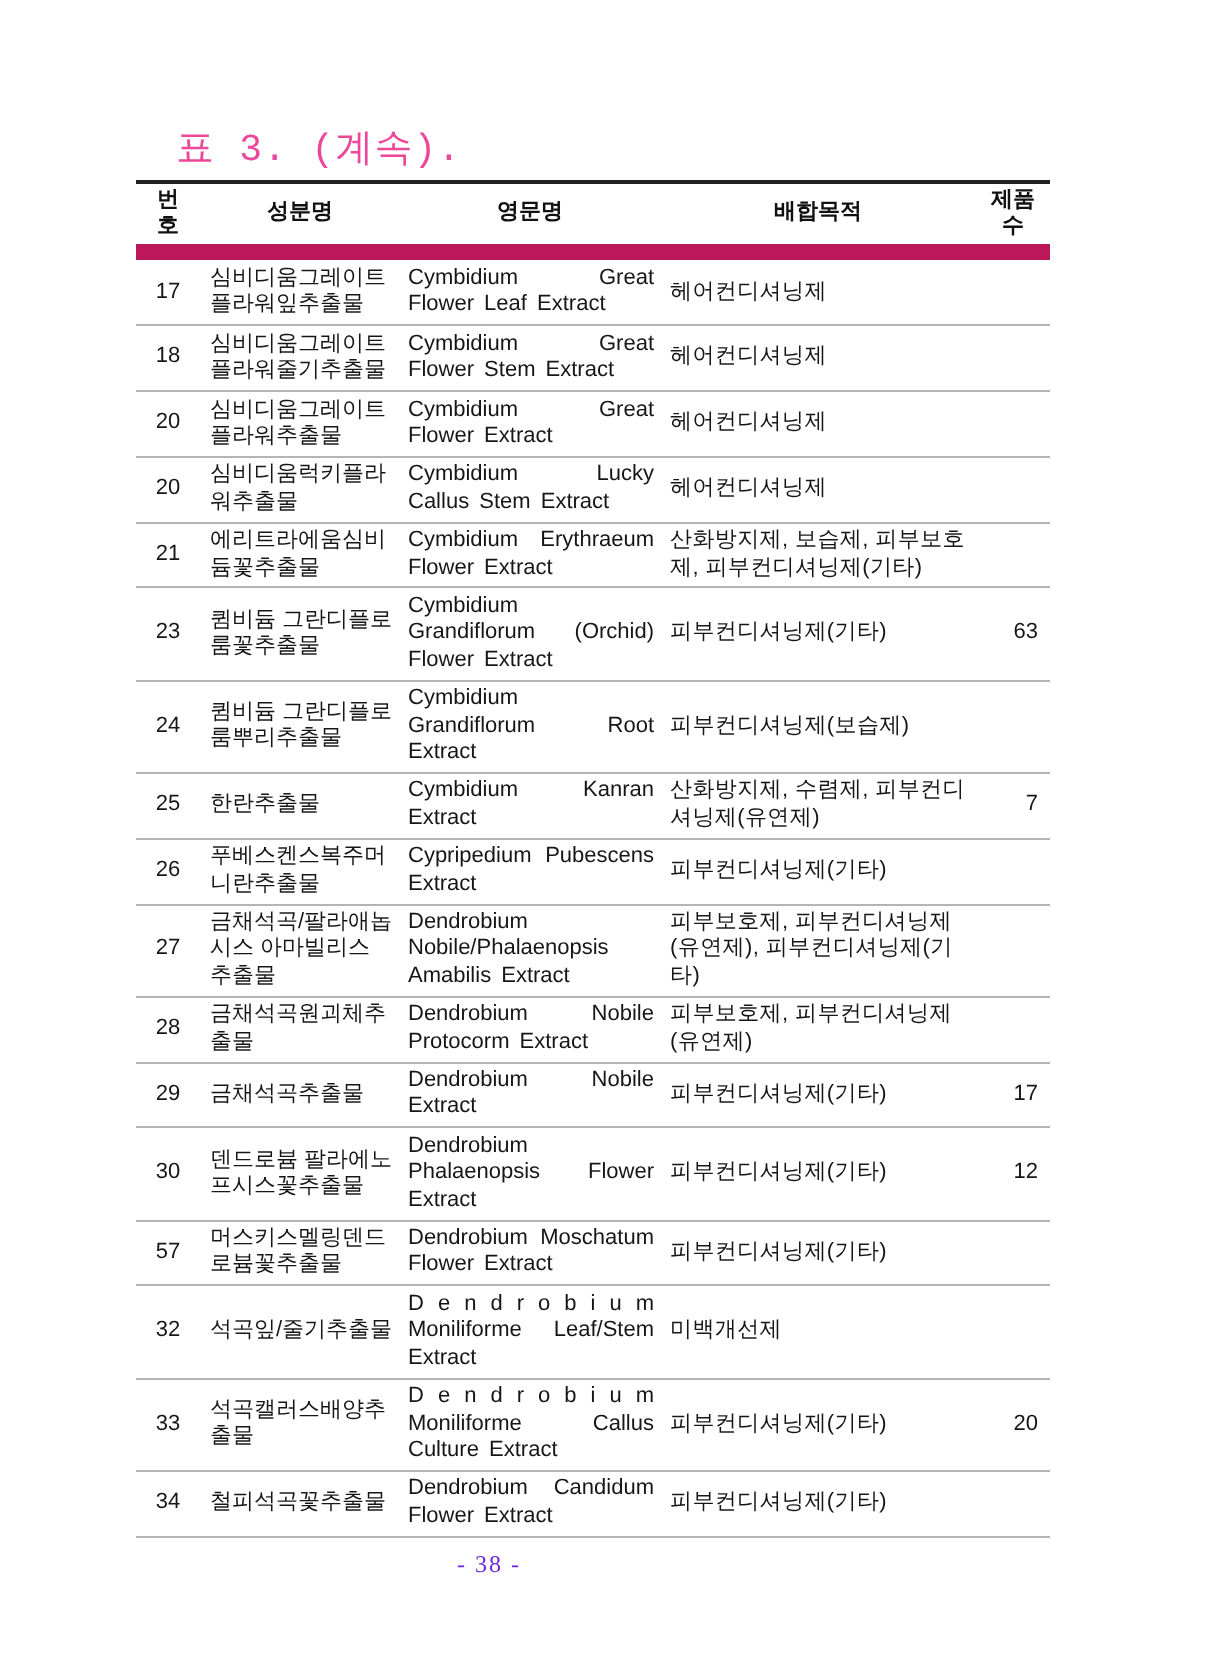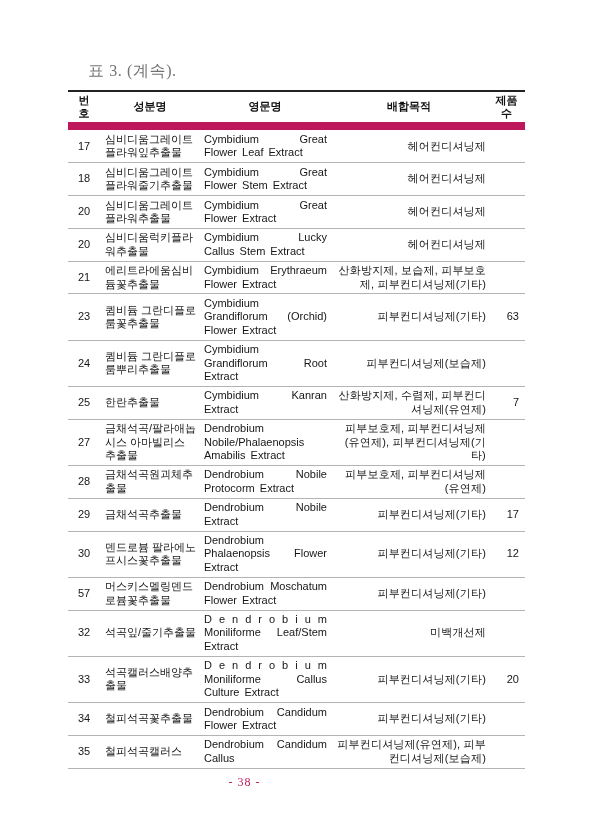--- a/index.html
+++ b/index.html
@@ -10,23 +10,23 @@
   }
   .page {
     position: relative;
     width: 607px; height: 830px;
     background: #ffffff;
     overflow: hidden;
   }
   .caption {
     position: absolute;
     left: 88px; top: 61px;
-    font-family: Liberation Serif, serif;
-    font-size: 16px;
-    color: #737373;
+    font-family: Liberation Mono, monospace;
+    font-size: 19px;
+    color: #ec4899;
     letter-spacing: 0.6px;
   }
   table.tbl {
     position: absolute;
     left: 68px; top: 90px;
     width: 457px;
     border-collapse: collapse;
     table-layout: fixed;
     font-family: "Liberation Sans", "DejaVu Sans", sans-serif;
     font-size: 11px;
@@ -65,35 +65,35 @@
     text-align: left;
     word-break: break-all;
     padding-left: 5px; padding-right: 2px;
   }
   td.c-eng {
     text-align: justify;
     word-spacing: 2px;
     padding-left: 4px; padding-right: 3px;
   }
   td.c-purpose {
-    text-align: right;
+    text-align: left;
     word-break: break-all;
     letter-spacing: 0.2px;
     padding-left: 5px; padding-right: 2px;
   }
   td.c-count { text-align: right; padding-right: 6px; }
 
   .footer {
     position: absolute;
     left: 0; top: 775px;
     width: 489px;
     text-align: center;
     font-family: "Liberation Serif", "DejaVu Serif", serif;
     font-size: 12px;
-    color: #be185d;
+    color: #6d28d9;
     letter-spacing: 1px;
   }
 </style>
 </head>
 <body>
 
 <div class="page">
 
   <div class="caption">표 3. (계속).</div>
 
@@ -175,20 +175,27 @@
           <td class="c-count"></td>
         </tr>
         <tr>
           <td class="c-no">25</td>
           <td class="c-name">한란추출물</td>
           <td class="c-eng">Cymbidium Kanran Extract</td>
           <td class="c-purpose">산화방지제, 수렴제, 피부컨디셔닝제(유연제)</td>
           <td class="c-count">7</td>
         </tr>
         <tr>
+          <td class="c-no">26</td>
+          <td class="c-name">푸베스켄스복주머니란추출물</td>
+          <td class="c-eng">Cypripedium Pubescens Extract</td>
+          <td class="c-purpose">피부컨디셔닝제(기타)</td>
+          <td class="c-count"></td>
+        </tr>
+        <tr>
           <td class="c-no">27</td>
           <td class="c-name">금채석곡/팔라애놉시스 아마빌리스 추출물</td>
           <td class="c-eng">Dendrobium Nobile/Phalaenopsis Amabilis Extract</td>
           <td class="c-purpose">피부보호제, 피부컨디셔닝제(유연제), 피부컨디셔닝제(기타)</td>
           <td class="c-count"></td>
         </tr>
         <tr>
           <td class="c-no">28</td>
           <td class="c-name">금채석곡원괴체추출물</td>
           <td class="c-eng">Dendrobium Nobile Protocorm Extract</td>
@@ -230,25 +237,18 @@
           <td class="c-purpose">피부컨디셔닝제(기타)</td>
           <td class="c-count">20</td>
         </tr>
         <tr>
           <td class="c-no">34</td>
           <td class="c-name">철피석곡꽃추출물</td>
           <td class="c-eng">Dendrobium Candidum Flower Extract</td>
           <td class="c-purpose">피부컨디셔닝제(기타)</td>
           <td class="c-count"></td>
         </tr>
-        <tr>
-          <td class="c-no">35</td>
-          <td class="c-name">철피석곡캘러스</td>
-          <td class="c-eng">Dendrobium Candidum Callus</td>
-          <td class="c-purpose">피부컨디셔닝제(유연제), 피부컨디셔닝제(보습제)</td>
-          <td class="c-count"></td>
-        </tr>
       </tbody>
   </table>
 
   <div class="footer">- 38 -</div>
 
 </div>
 
 </body></html>

